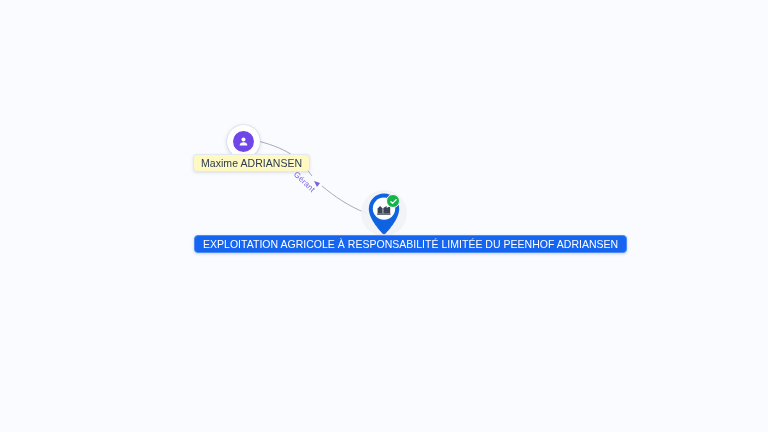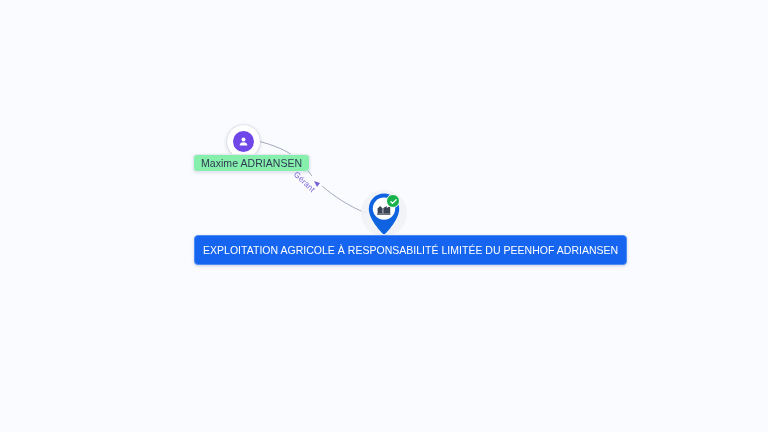--- a/index.html
+++ b/index.html
@@ -59,21 +59,21 @@
   .person-disc svg { display: block; }
 
   .person-label {
     position: absolute;
     left: 193px;
     top: 154px;
     height: 18px;
     padding: 0 7px;
     display: flex;
     align-items: center;
-    background: #86efac;
+    background: #fef9c3;
     border: 1px solid #e3e7f1;
     border-radius: 4px;
     color: #2e3a52;
     font-size: 10.5px;
     letter-spacing: 0.05px;
     white-space: nowrap;
     box-shadow: 0 1px 3px rgba(40,50,90,0.13);
     box-sizing: border-box;
     cursor: pointer;
   }
@@ -111,21 +111,21 @@
     display: flex;
     align-items: center;
     justify-content: center;
   }
   .company-check svg { display: block; }
 
   .company-label {
     position: absolute;
     left: 194px;
     top: 235px;
-    height: 30px;
+    height: 18px;
     padding: 0 8px;
     display: flex;
     align-items: center;
     background: #1565f0;
     border: 1px solid #4a8bf5;
     border-radius: 4px;
     color: #ffffff;
     font-size: 10.5px;
     letter-spacing: 0.02px;
     white-space: nowrap;

